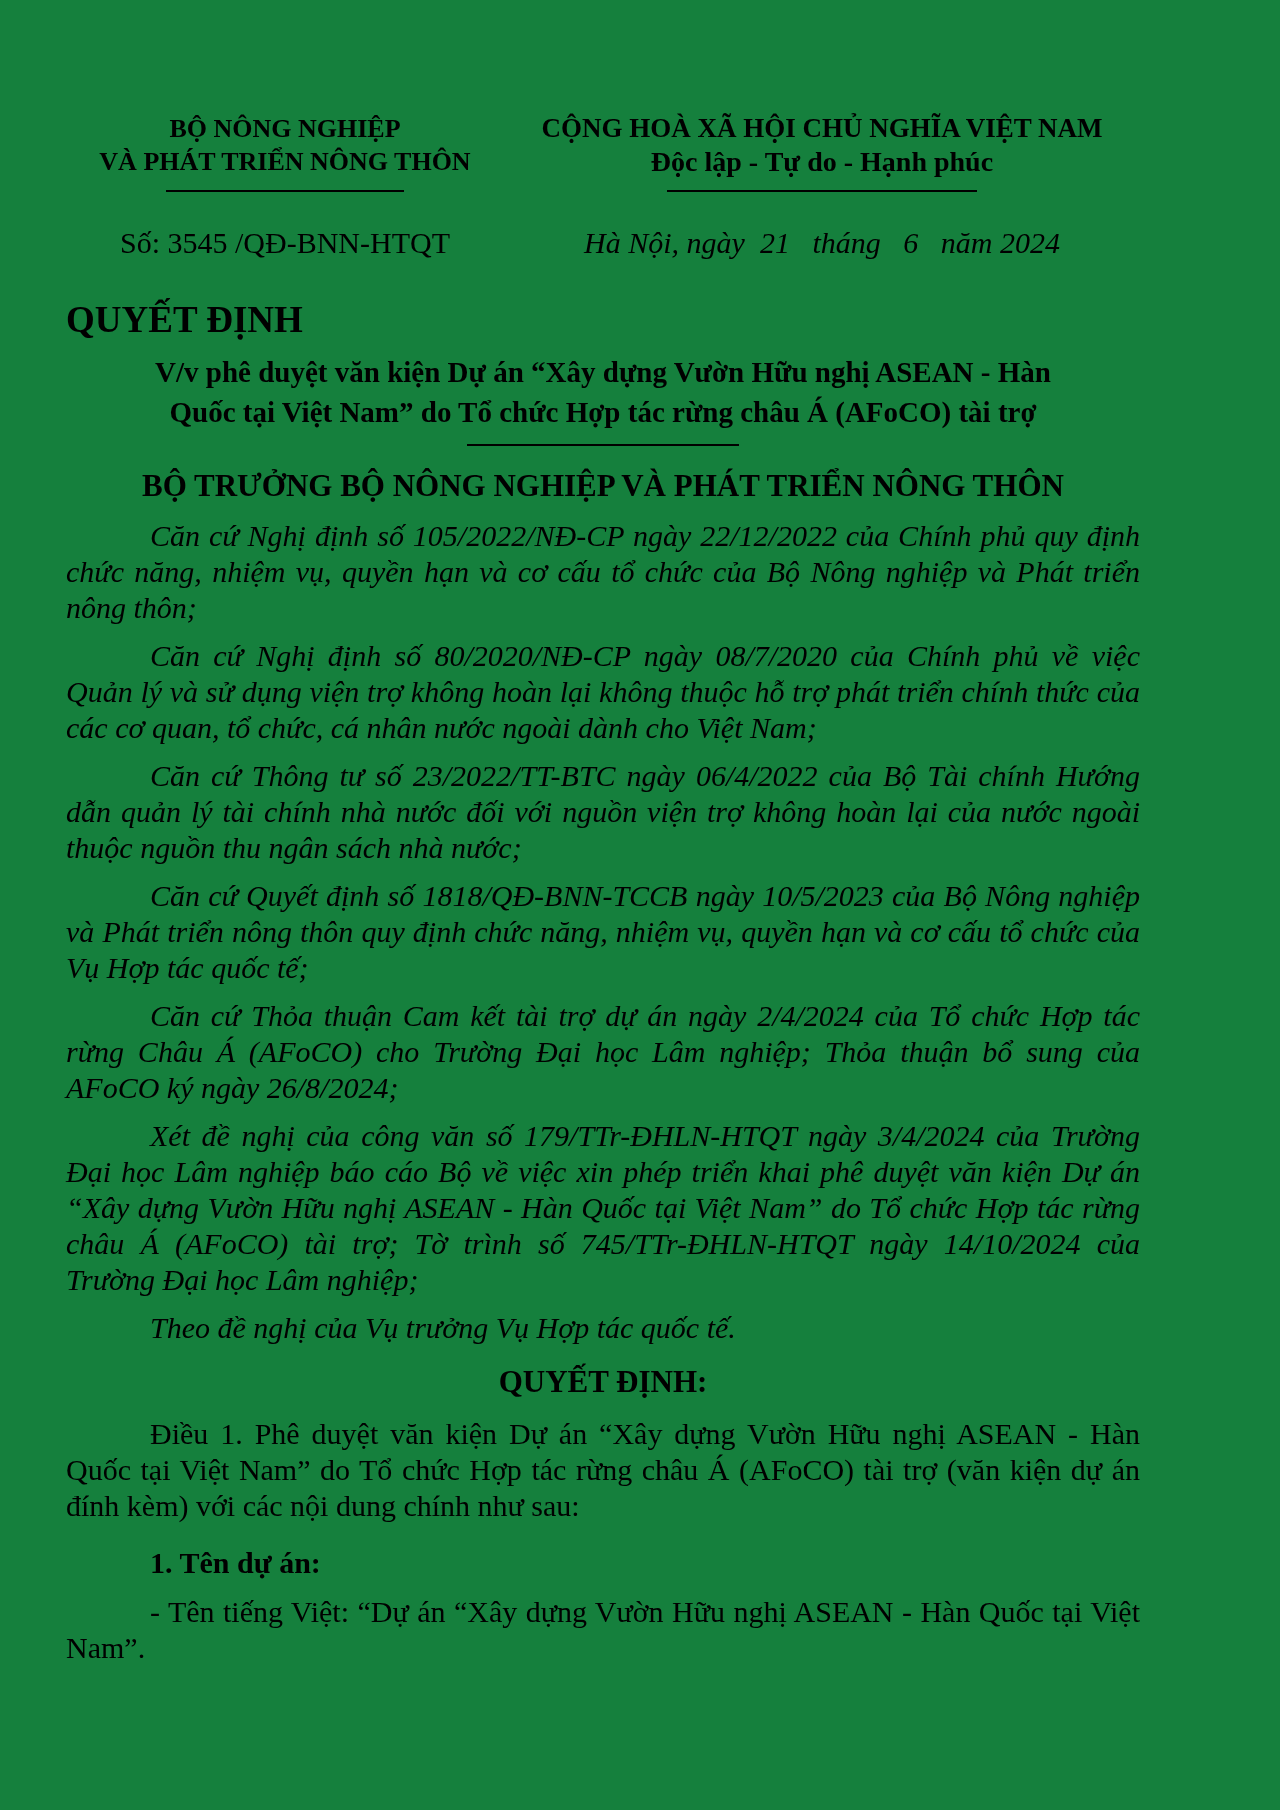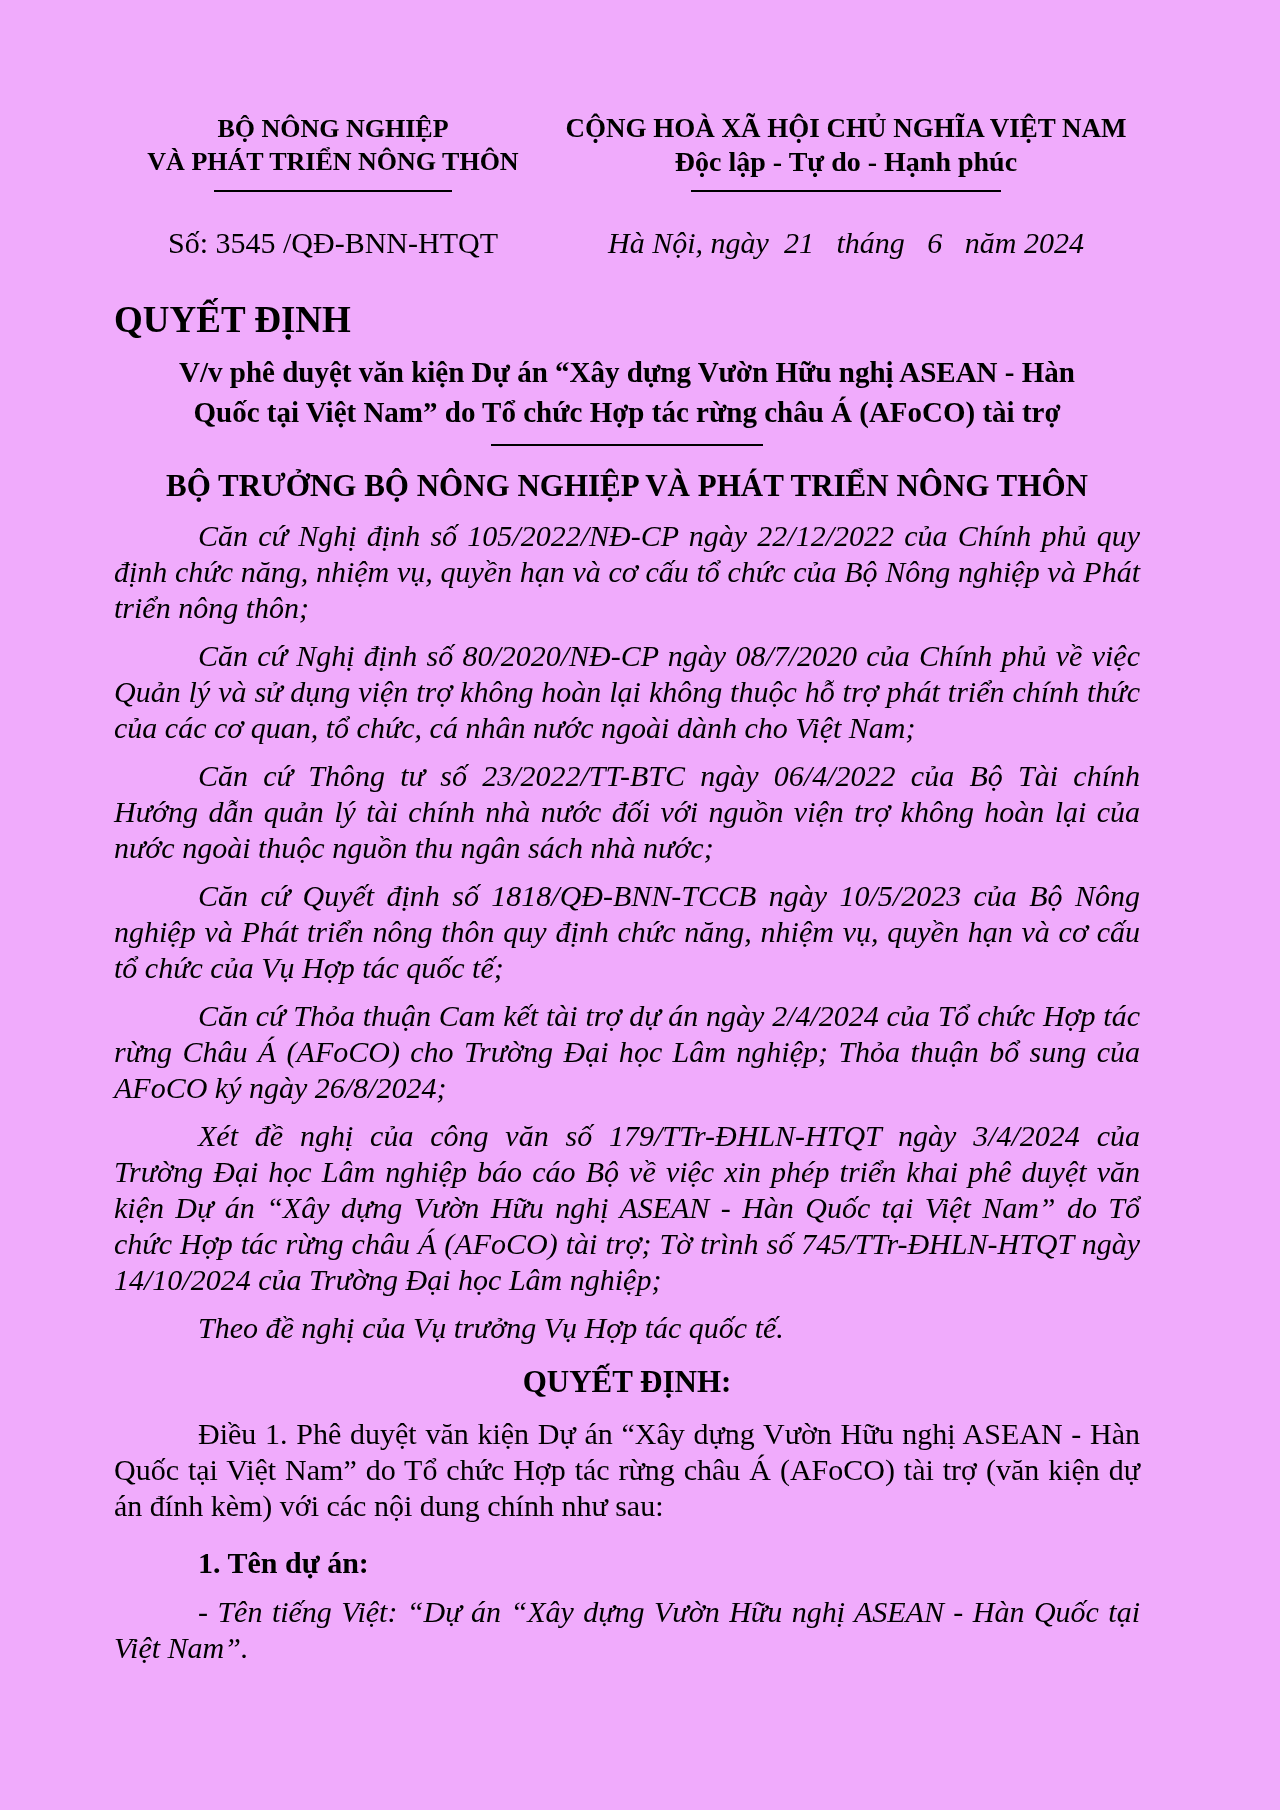--- a/index.html
+++ b/index.html
@@ -4,25 +4,25 @@
 <style>
   html, body {
     margin: 0;
     padding: 0;
     background: #ffffff;
   }
   .page {
     position: relative;
     width: 1280px;
     height: 1810px;
-    background: #f0abfc;
+    background: #15803d;
     color: #000000;
     font-family: "Liberation Serif", "DejaVu Serif", serif;
     box-sizing: border-box;
-    padding: 112px 140px 0 114px;
+    padding: 112px 140px 0 66px;
     overflow: hidden;
   }
   
   .header {
     display: flex;
     align-items: flex-start;
   }
   .header-col-left {
     width: 438px;
     text-align: center;
@@ -140,21 +140,20 @@
     line-height: 38px;
     text-indent: 84px;
     margin: 20px 0 0;
   }
   .item {
     font-size: 30px;
     line-height: 36px;
     text-align: justify;
     text-indent: 84px;
     margin: 12px 0 0;
-    font-style: italic;
   }
 </style>
 </head>
 <body>
 
 <div class="page">
 
   <div class="header">
     <div class="header-col-left">
       <div class="agency-line">BỘ NÔNG NGHIỆP</div>

